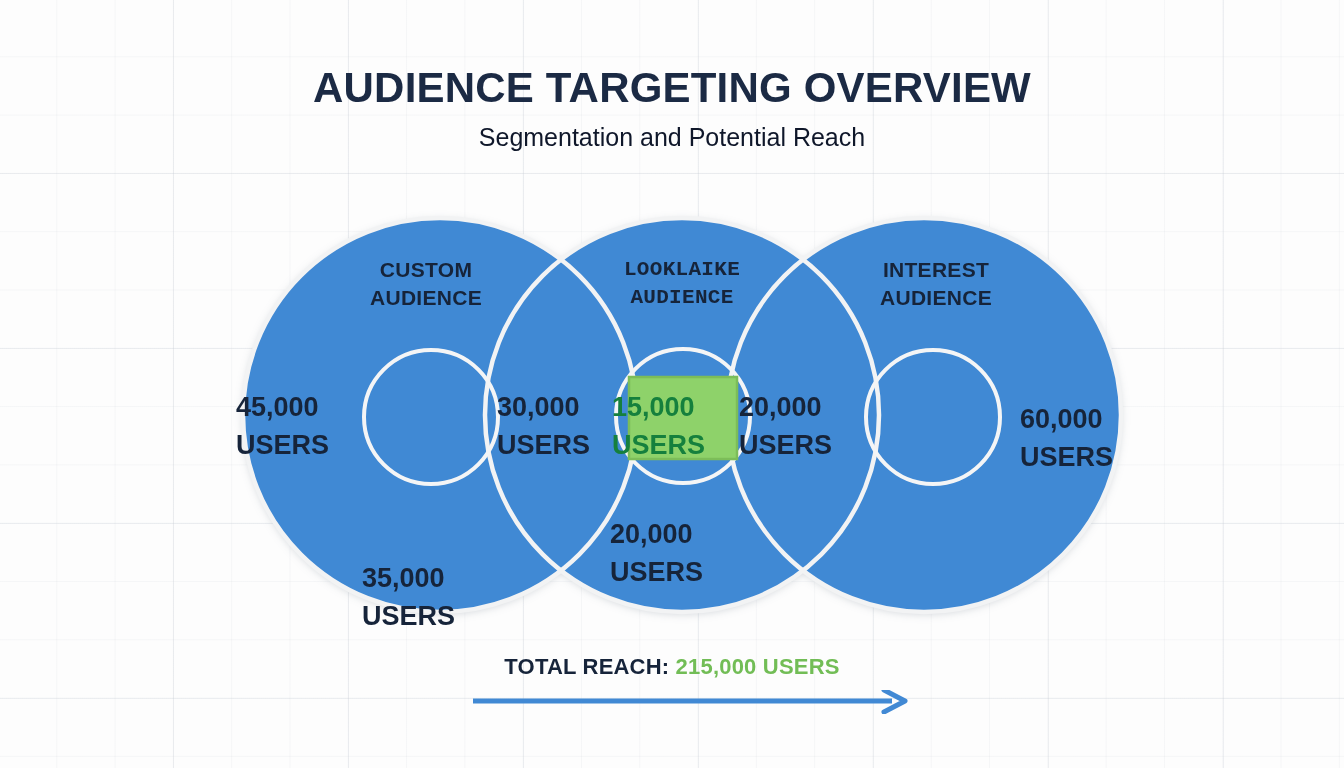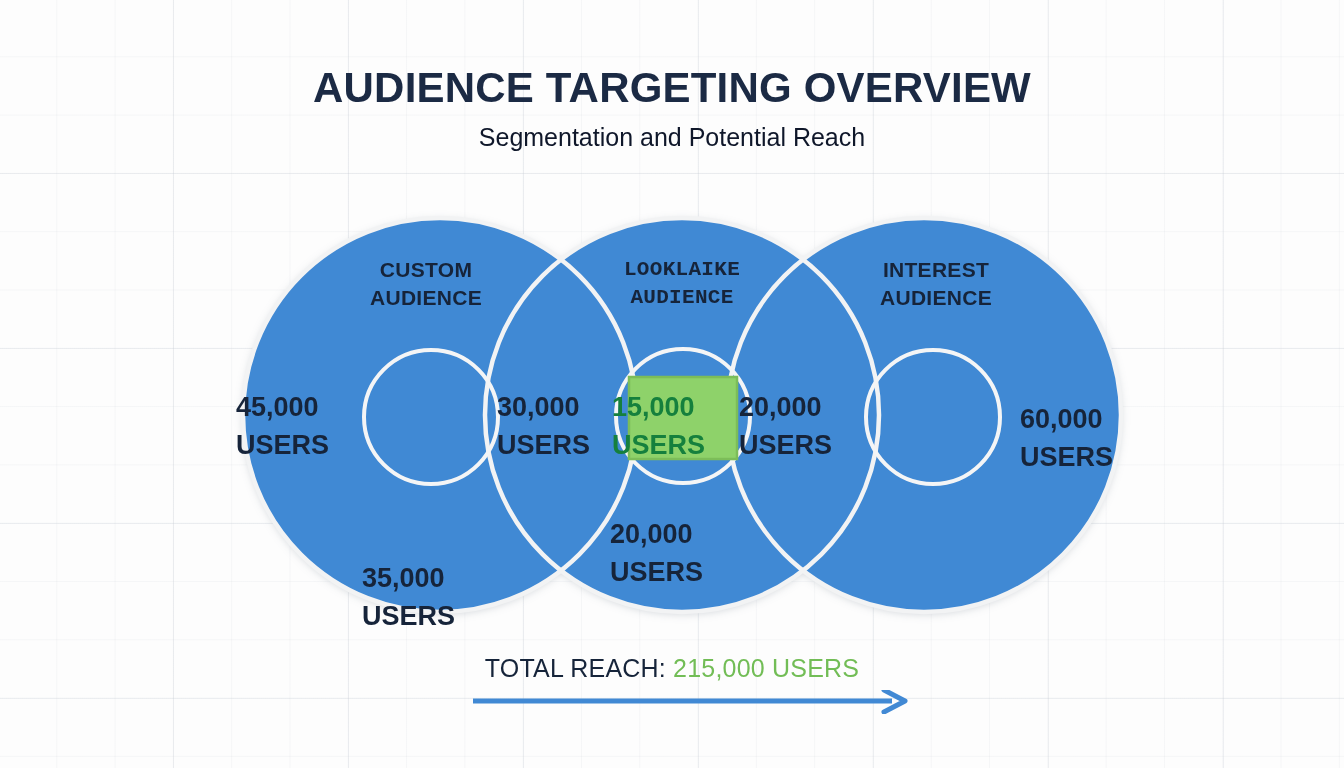--- a/index.html
+++ b/index.html
@@ -73,22 +73,22 @@
   .venn-value.on-green { color:#15803d; }
 
   
   #footer {
     position:absolute;
     left:0; top:655px;
     width:1344px;
     text-align:center;
   }
   #total-reach-line {
-    font-size:25px;
-    font-weight:normal;
+    font-size:22px;
+    font-weight:bold;
     letter-spacing:0.2px;
     line-height:1.1;
     white-space:nowrap;
   }
   #total-reach-label { color:#16243a; }
   #total-reach-value { color:#72bd56; }
   #arrow-wrap { position:absolute; left:0; top:690px; width:1344px; height:24px; }
 </style>
 </head>
 <body>

